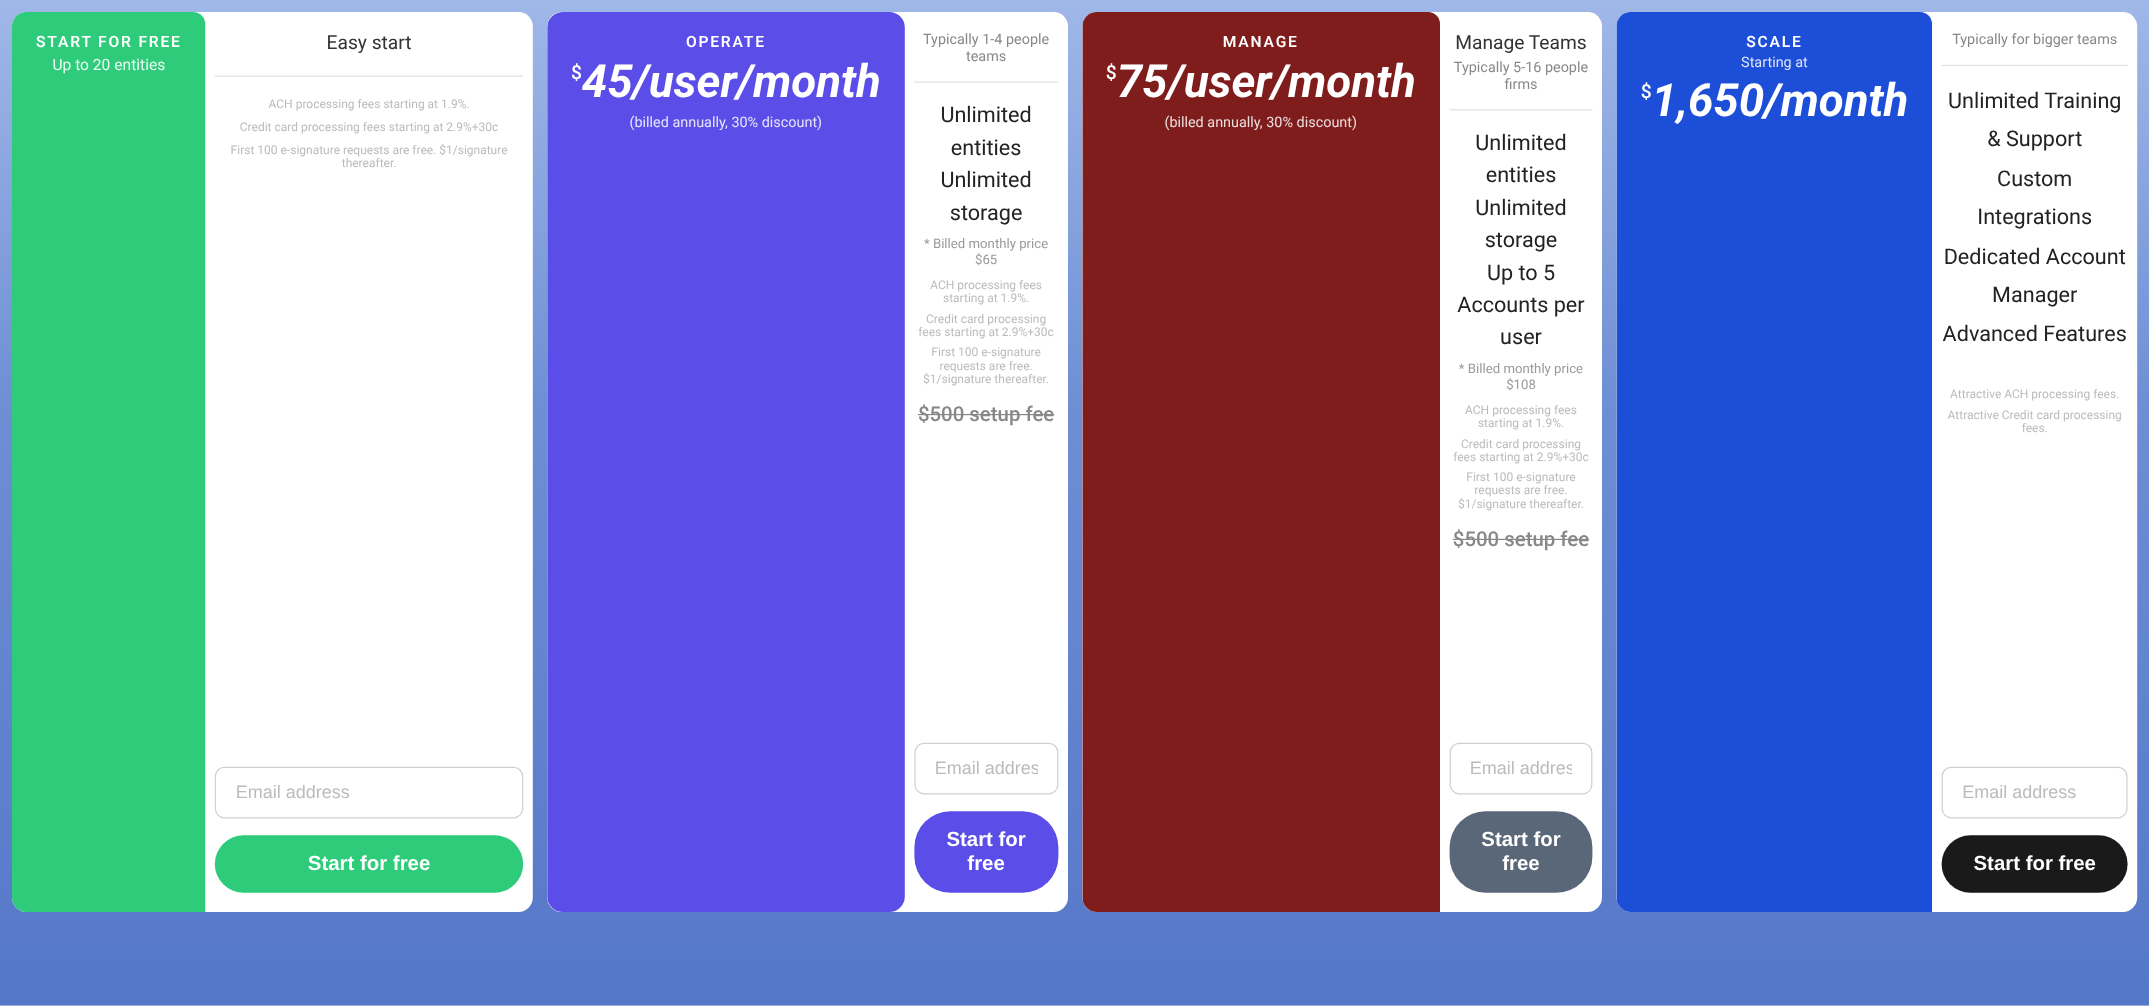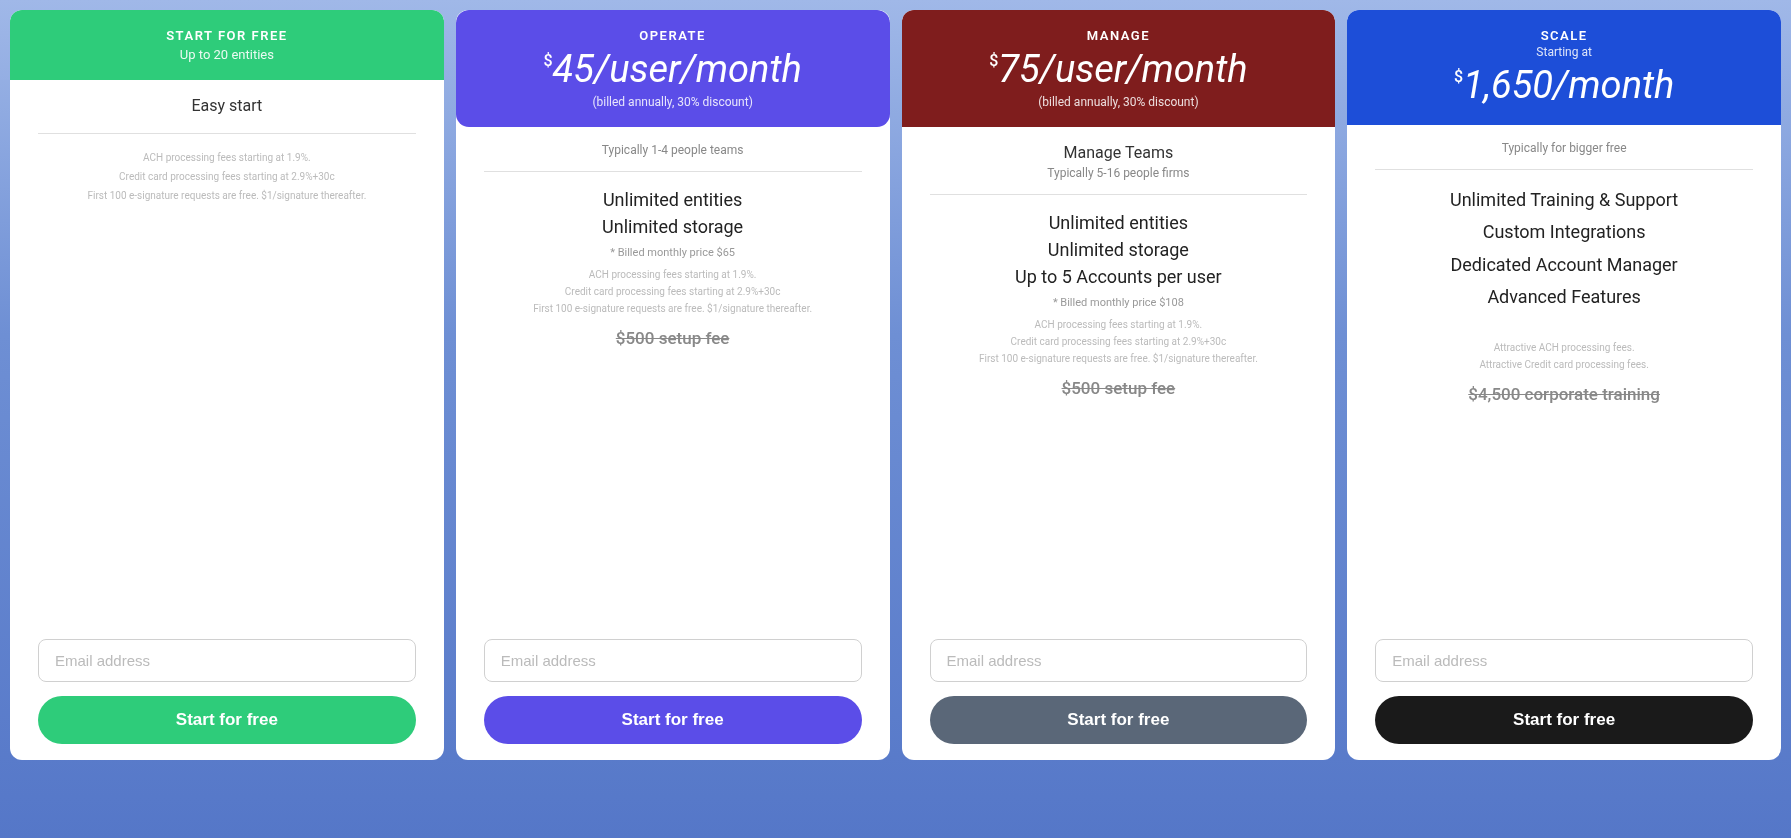--- a/index.html
+++ b/index.html
@@ -20,21 +20,21 @@
       width: 1791px;
       max-width: 100%;
       align-items: flex-start;
     }
 
     .plan-card {
       background: #fff;
       border-radius: 12px;
       flex: 1;
       display: flex;
-      flex-direction: column;
+      flex-direction: row;
       overflow: hidden;
       min-height: 750px;
     }
 
     .plan-header {
       padding: 18px 20px 18px;
       text-align: center;
       border-radius: 10px 10px 0 0;
     }
 
@@ -78,39 +78,39 @@
 
     .plan-header .price-dollar {
       font-size: 16px;
       color: #fff;
       margin-top: 4px;
       font-weight: 500;
     }
 
     .plan-header .price-main {
       font-size: 38px;
-      font-weight: 400;
+      font-weight: 700;
       color: #fff;
       font-style: italic;
     }
 
     .plan-header .price-billing {
       font-size: 12px;
       color: rgba(255,255,255,0.85);
       margin-top: 4px;
     }
 
     .plan-header .starting-at {
       font-size: 12px;
       color: rgba(255,255,255,0.85);
       margin-top: 2px;
     }
 
     .plan-body {
-      padding: 16px 28px;
+      padding: 16px 8px;
       flex: 1;
       display: flex;
       flex-direction: column;
     }
 
     .plan-tagline {
       text-align: center;
       font-size: 16px;
       color: #333;
       margin-bottom: 4px;
@@ -299,27 +299,26 @@
   <div class="plan-card">
     <div class="plan-header scale">
       <div class="plan-name">SCALE</div>
       <div class="starting-at">Starting at</div>
       <div class="price-line">
         <span class="price-dollar">$</span>
         <span class="price-main">1,650/month</span>
       </div>
     </div>
     <div class="plan-body">
-      <div class="plan-audience">Typically for bigger free</div>
+      <div class="plan-audience">Typically for bigger teams</div>
       <hr class="divider">
       <div class="features-section">
         <div class="feature-main scale-features">Unlimited Training &amp; Support<br>Custom Integrations<br>Dedicated Account Manager<br>Advanced Features</div>
         <div class="feature-note-line" style="margin-top:28px">Attractive ACH processing fees.</div>
         <div class="feature-note-line" style="margin-top:6px">Attractive Credit card processing fees.</div>
-        <div class="strikethrough">$4,500 corporate training</div>
       </div>
       <div class="bottom-section">
         <input class="email-input" type="email" placeholder="Email address" style="">
         <button class="cta-button scale-btn">Start for free</button>
       </div>
     </div>
   </div>
 
 </div>
 

